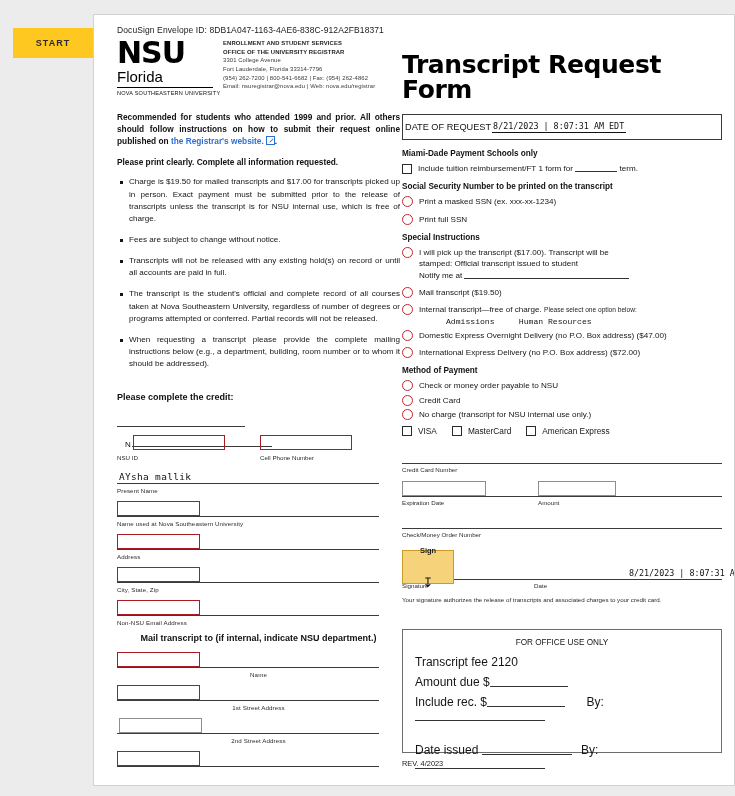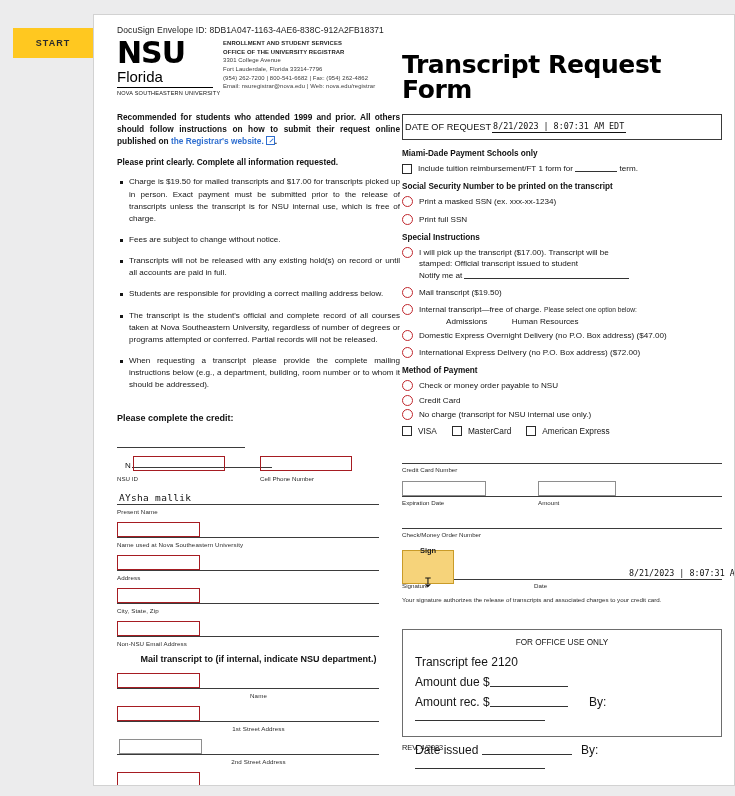--- a/index.html
+++ b/index.html
@@ -291,21 +291,21 @@
   }
   .opt-text .small {
     font-size: 6.6px;
     color: #1e1e1e;
   }
   .subopts {
     margin: 1px 0 4px 44px;
     font-size: 8.1px;
     color: #151515;
   }
-  .subopts span { margin-right: 22px; }
+  .subopts span { margin-right: 22px; font-family: Liberation Mono, monospace; }
   .blankline {
     display: inline-block;
     border-bottom: 1px solid #333;
     width: 165px;
     height: 8px;
     vertical-align: -1px;
   }
   .blankline.short { width: 42px; }
   .cc-row {
     display: flex;
@@ -375,21 +375,21 @@
     font-size: 6.2px;
     color: #2c2c2c;
     line-height: 1.45;
     margin-top: 6px;
   }
   .office-box {
     border: 1px solid #6d6d6d;
     box-sizing: border-box;
     margin-top: 24px;
     padding: 8px 12px 16px 12px;
-    height: 108px;
+    height: 124px;
   }
   .office-title {
     text-align: center;
     font-size: 8.2px;
     color: #151515;
     margin-bottom: 8px;
   }
   .office-line {
     font-size: 12px;
     color: #151515;
@@ -442,21 +442,20 @@
       <div class="intro">
         <span>Recommended for students who attended 1999 and prior. All others should follow instructions on how to submit their request online published on </span><a href="#">the Registrar's website.</a><span class="ext-icon"></span><span>.</span>
       </div>
 
       <div class="print-clearly">Please print clearly. Complete all information requested.</div>
 
       <ul class="bullets">
         <li>Charge is $19.50 for mailed transcripts and $17.00 for transcripts picked up in person. Exact payment must be submitted prior to the release of transcripts unless the transcript is for NSU internal use, which is free of charge.</li>
         <li>Fees are subject to change without notice.</li>
         <li>Transcripts will not be released with any existing hold(s) on record or until all accounts are paid in full.</li>
-        <li>Students are responsible for providing a correct mailing address below.</li>
         <li>The transcript is the student's official and complete record of all courses taken at Nova Southeastern University, regardless of number of degrees or programs attempted or conferred. Partial records will not be released.</li>
         <li>When requesting a transcript please provide the complete mailing instructions below (e.g., a department, building, room number or to whom it should be addressed).</li>
       </ul>
 
       <div style="margin-top:22px;">
         <div class="sect-title">Please complete the credit:</div>
 
         <div class="fline">
           <div class="ruler" style="width:128px; display:inline-block;"></div>
           <div class="ruler" style="width:140px; display:inline-block; margin-left:15px;"></div>
@@ -663,21 +662,21 @@
 
       <div class="sig-note">Your signature authorizes the release of transcripts and associated charges to your credit card.</div>
 
       <div class="office-box">
         <div class="office-title">FOR OFFICE USE ONLY</div>
         <div class="office-line">Transcript fee 2120</div>
         <div class="office-line">
           <span>Amount due $</span><span class="uline" style="width:78px;"></span>
         </div>
         <div class="office-line">
-          <span>Amount rec. $</span><span class="uline" style="width:78px;"></span>
+          <span>Include rec. $</span><span class="uline" style="width:78px;"></span>
           <span style="margin-left:18px;">By:</span><span class="uline" style="width:130px;"></span>
         </div>
         <div class="office-line" style="margin-top:20px;">
           <span>Date issued</span>
           <span class="uline" style="width:90px;"></span>
           <span style="margin-left:6px;">By:</span><span class="uline" style="width:130px;"></span>
         </div>
       </div>
 
       <div class="rev">REV. 4/2023</div>

